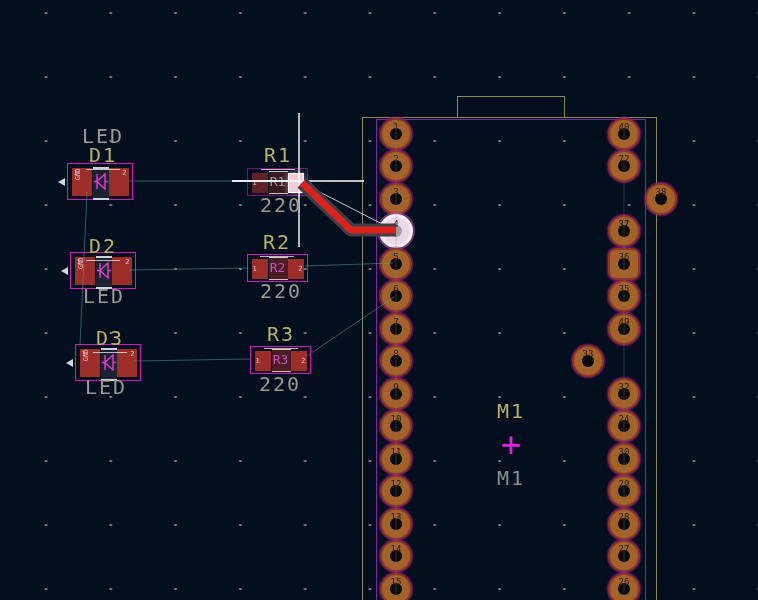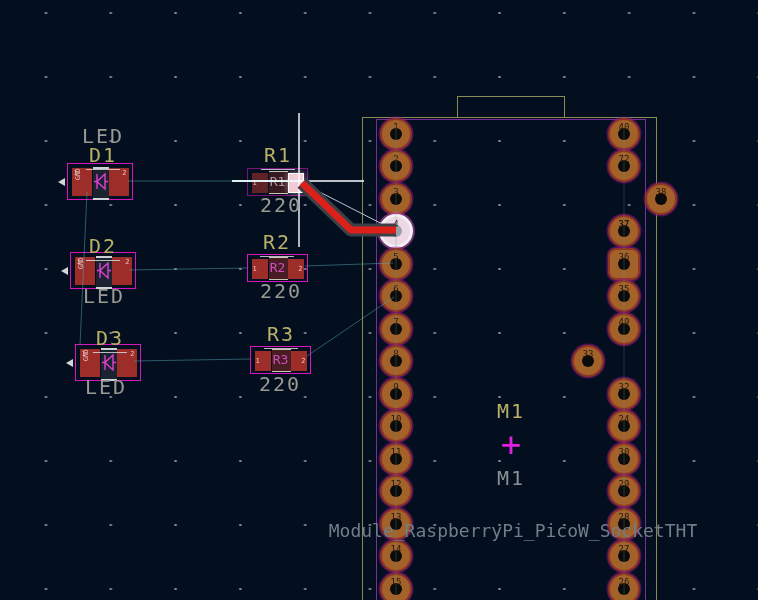--- a/index.html
+++ b/index.html
@@ -200,21 +200,20 @@
       </div>
       <div class="tht" style="left: 610px; top: 574.5px;">
         <span class="padnum">26</span>
         <div class="hole"></div>
       </div>
     </div>
 
   <div class="lbl ref" style="left:511px;top:411px">M1</div>
   <div class="cross" style="left:511px;top:444px">+</div>
   <div class="lbl m1gray" style="left:511px;top:478px">M1</div>
-  <div class="lbl modname" style="left:513px;top:531px">Module_RaspberryPi_PicoW_SocketTHT</div>
 
   <div class="lbl val" style="left:103px;top:136px">LED</div>
   <div class="lbl ref" style="left:103px;top:155px"><span class="und">D1</span></div>
   <div class="fp led" id="fp-d1" style="left:67px;top:163px">
     <span class="arrow"></span>
     <div class="pad p1">
         <span class="pnum" style="left:2px;top:2px">1</span>
       </div>
     <div class="gnd">GND</div>
     <div class="body">

